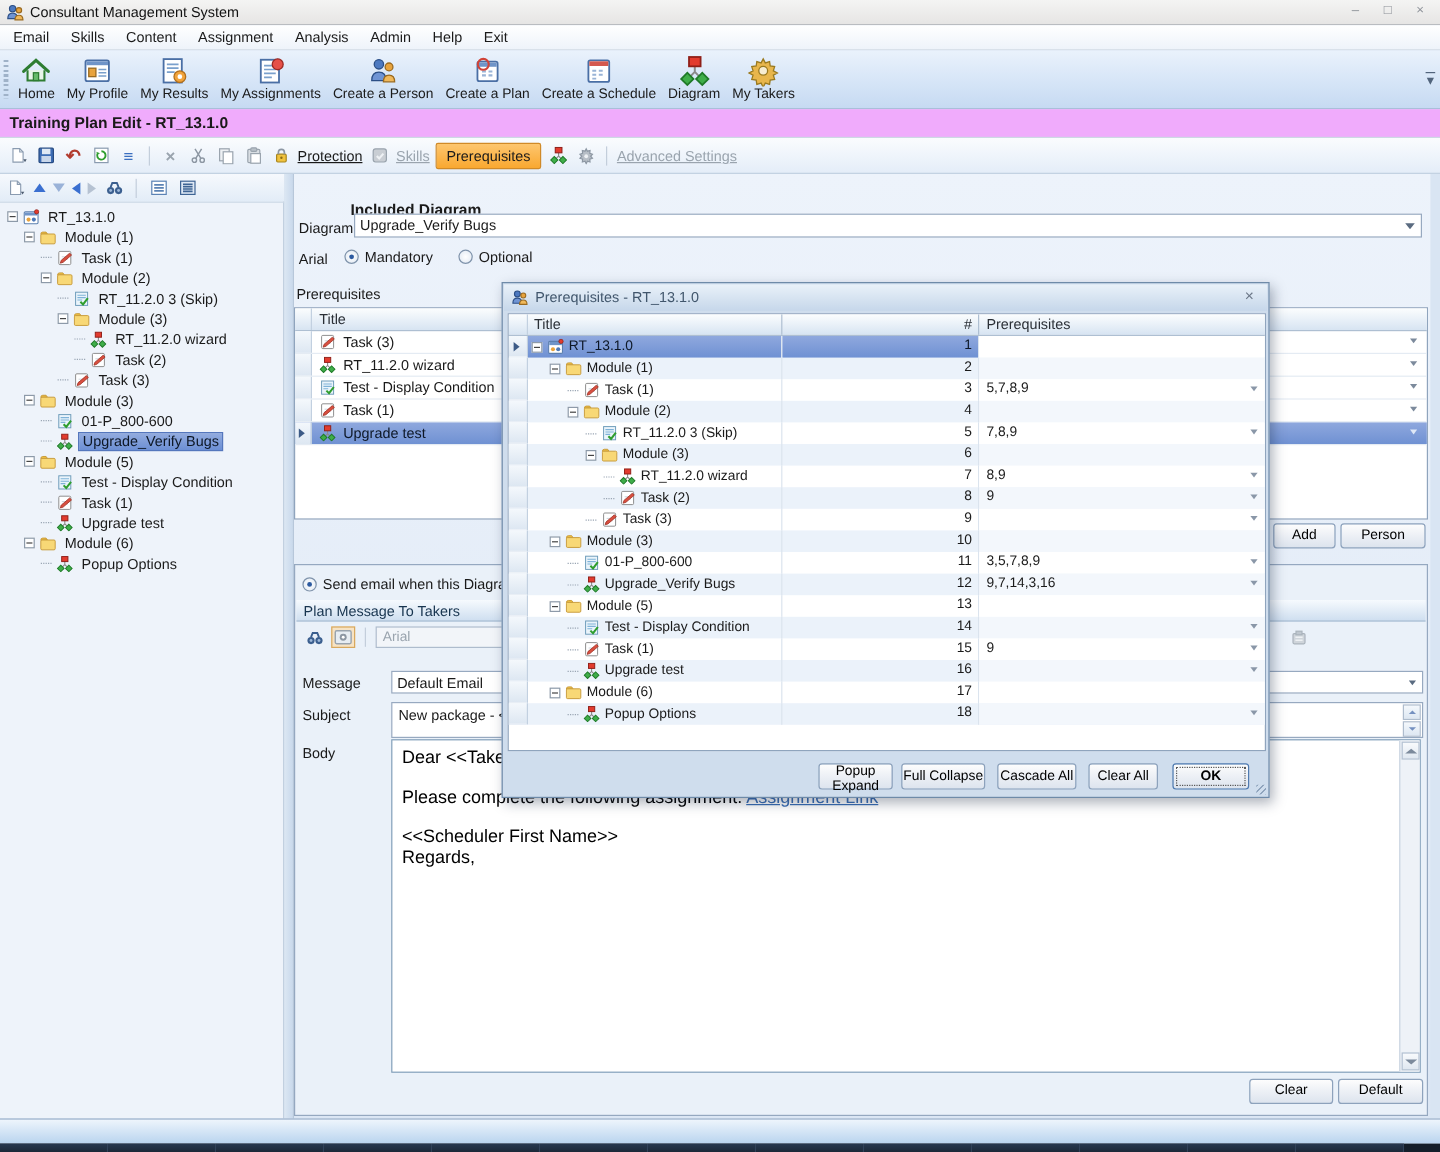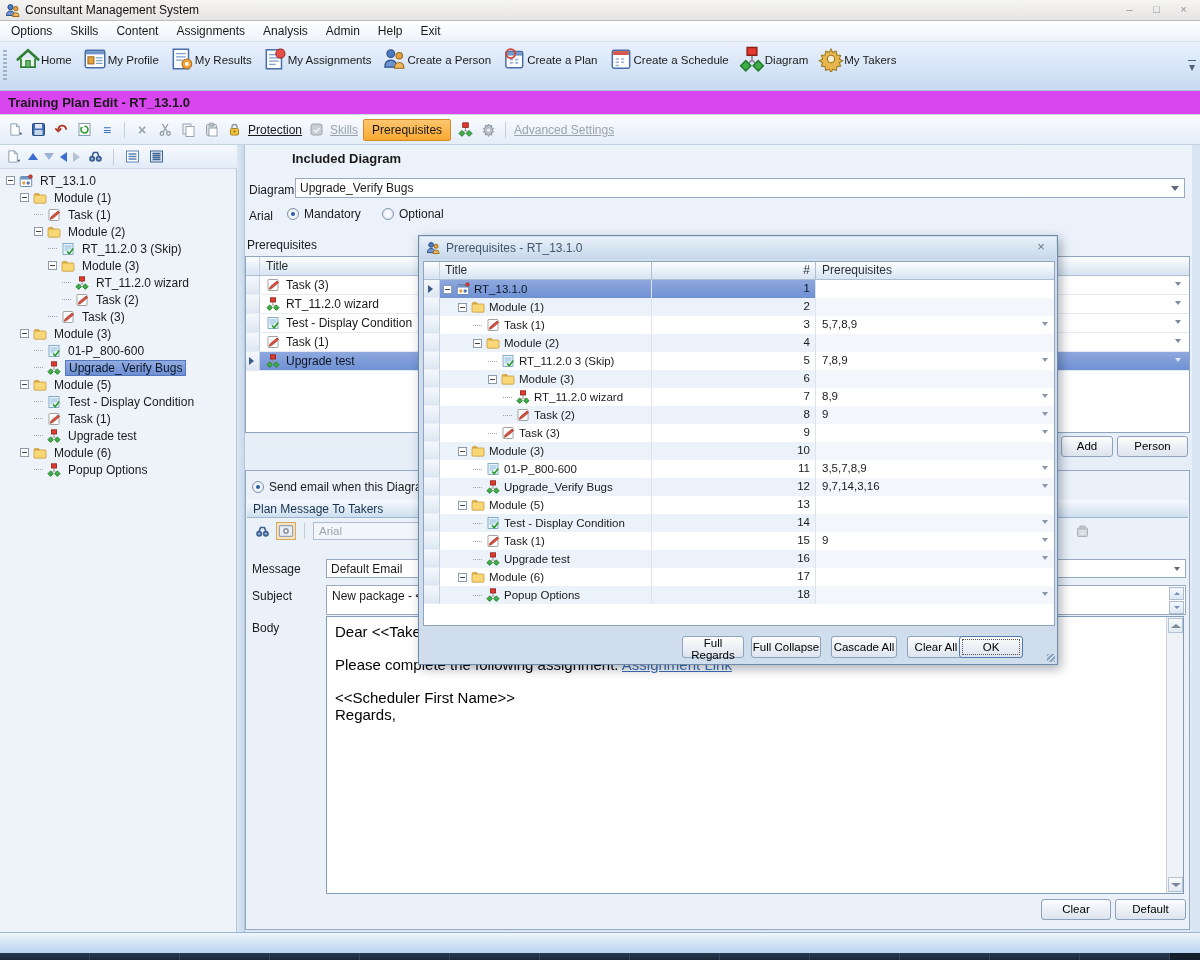--- a/index.html
+++ b/index.html
@@ -21,31 +21,31 @@
   background:linear-gradient(#ffffff,#eef3fa); border-bottom:1px solid #d8dfe8;
   display:flex; align-items:center; padding-left:2px; }
 .menu-item { padding:2px 9px; font-size:12px; }
 
 
 #maintoolbar { position:absolute; left:0; top:42px; width:1200px; height:49px;
   background:linear-gradient(#eaf2fc,#d6e5f7 55%,#c6daf2); border-bottom:1px solid #a9bfd9; }
 #tb-grip { position:absolute; left:3px; top:8px; width:4px; height:32px;
   background:repeating-linear-gradient(#9fb2c8 0 2px,transparent 2px 4px); }
 #tb-items { position:absolute; left:10px; top:2px; display:flex; align-items:flex-start; }
-.tb-btn { display:flex; flex-direction:row; align-items:center; padding:2px 5px 1px 5px;justify-content:space-between; }
+.tb-btn { display:flex; flex-direction:column; align-items:center; padding:2px 5px 1px 5px;justify-content:space-between; }
 .tb-ic { width:26px; height:26px; }
 .tb-ic svg { width:100%; height:100%; }
 .tb-lbl { font-size:11.5px; margin-top:1px; white-space:nowrap; }
 #tb-overflow { position:absolute; right:2px; top:58px; width:12px; height:14px; color:#51647c;
   display:flex; align-items:center; justify-content:center; top:18px; }
 #tb-overflow .bar { position:absolute; top:0; left:2px; width:8px; border-top:1px solid #51647c; }
 
 
 #pagetitleband { position:absolute; left:0; top:91px; width:1200px; height:24px;
-  background:#d946ef; border-bottom:1px solid #cdd8e4; }
+  background:#f0abfc; border-bottom:1px solid #cdd8e4; }
 #pagetitle { position:absolute; left:8px; top:4px; font-weight:bold; font-size:13px; }
 
 
 #edittoolbar { position:absolute; left:0; top:115px; width:1200px; height:30px;
   background:linear-gradient(#fafcfe,#e4edf8); border-bottom:1px solid #c3d2e2;
   display:flex; align-items:center; padding-left:6px; gap:5px; }
 .sic { width:18px; height:18px; display:flex; align-items:center; justify-content:center;
   font-size:14px; flex:none; }
 .sic svg { width:15px; height:15px; }
 .tsep { width:1px; height:16px; background:#c3cedb; margin:0 3px; }
@@ -81,21 +81,21 @@
   color:#0d1726; }
 .tree-row.sel { }
 
 
 #splitter { position:absolute; left:237px; top:145px; width:8px; height:787px;
   background:linear-gradient(90deg,#dce7f3,#c9d9ec); border-right:1px solid #b7c7da; }
 
 
 #rightpane { position:absolute; left:245px; top:145px; width:947px; height:787px;
   background:linear-gradient(#edf3fb,#dbe6f4); }
-#included-heading { position:absolute; left:47px; top:6px; font-weight:bold; font-size:13px; }
+#included-heading { position:absolute; left:47px; top:22px; font-weight:bold; font-size:13px; }
 .flabel { position:absolute; font-size:12px; }
 .selectbox { position:absolute; background:#fff; border:1px solid #97a9c0; height:20px;
   font-size:12px; padding:2px 18px 2px 4px; overflow:hidden; white-space:nowrap; }
 .dd-arrow { position:absolute; right:5px; top:50%; margin-top:-2px; width:0; height:0;
   border:4px solid transparent; border-top:5px solid #5a6b80; border-bottom:none; }
 .dd-arrow.small { border-width:3.5px; border-top-width:4.5px; }
 .radio { position:absolute; display:flex; align-items:center; gap:5px; font-size:12px; }
 .rdot { width:12px; height:12px; border-radius:50%; border:1px solid #7f93ab;
   background:radial-gradient(#fff,#dfe8f2); position:relative; flex:none; }
 .rdot.on::before { content:""; position:absolute; left:3px; top:3px; width:4px; height:4px;
@@ -225,24 +225,24 @@
         </svg></span>
     <span class="apptitle">Consultant Management System</span>
     <span id="wincontrols">
       <span class="winbtn">–</span>
       <span class="winbtn">□</span>
       <span class="winbtn">×</span>
     </span>
   </div>
 
   <div id="menubar">
-      <div class="menu-item">Options</div>
+      <div class="menu-item">Email</div>
       <div class="menu-item">Skills</div>
       <div class="menu-item">Content</div>
-      <div class="menu-item">Assignments</div>
+      <div class="menu-item">Assignment</div>
       <div class="menu-item">Analysis</div>
       <div class="menu-item">Admin</div>
       <div class="menu-item">Help</div>
       <div class="menu-item">Exit</div>
     </div>
 
   <div id="maintoolbar">
     <div id="tb-grip"></div>
     <div id="tb-items">
         <div class="tb-btn">
@@ -1074,22 +1074,22 @@
               <span>Popup Options</span>
             </div>
             <div class="c-num">18</div>
             <div class="c-pre">
               <span class="rowarrow"></span>
             </div>
           </div>
         </div>
     </div>
     <div id="dlg-btnrow">
-        <button class="dbtn" style="left: 263px; width: 62px;">Full Regards</button>
+        <button class="dbtn" style="left: 263px; width: 62px;">Popup Expand</button>
         <button class="dbtn" style="left: 332px; width: 70px;">Full Collapse</button>
         <button class="dbtn" style="left: 412px; width: 66px;">Cascade All</button>
         <button class="dbtn" style="left: 488px; width: 58px;">Clear All</button>
-        <button class="dbtn focused" style="left: 540px; width: 64px;">OK</button>
+        <button class="dbtn focused" style="left: 558px; width: 64px; font-weight: bold;">OK</button>
       </div>
     <div id="dlg-grip"></div>
   </div>
 
 </div>
 
 </body></html>

